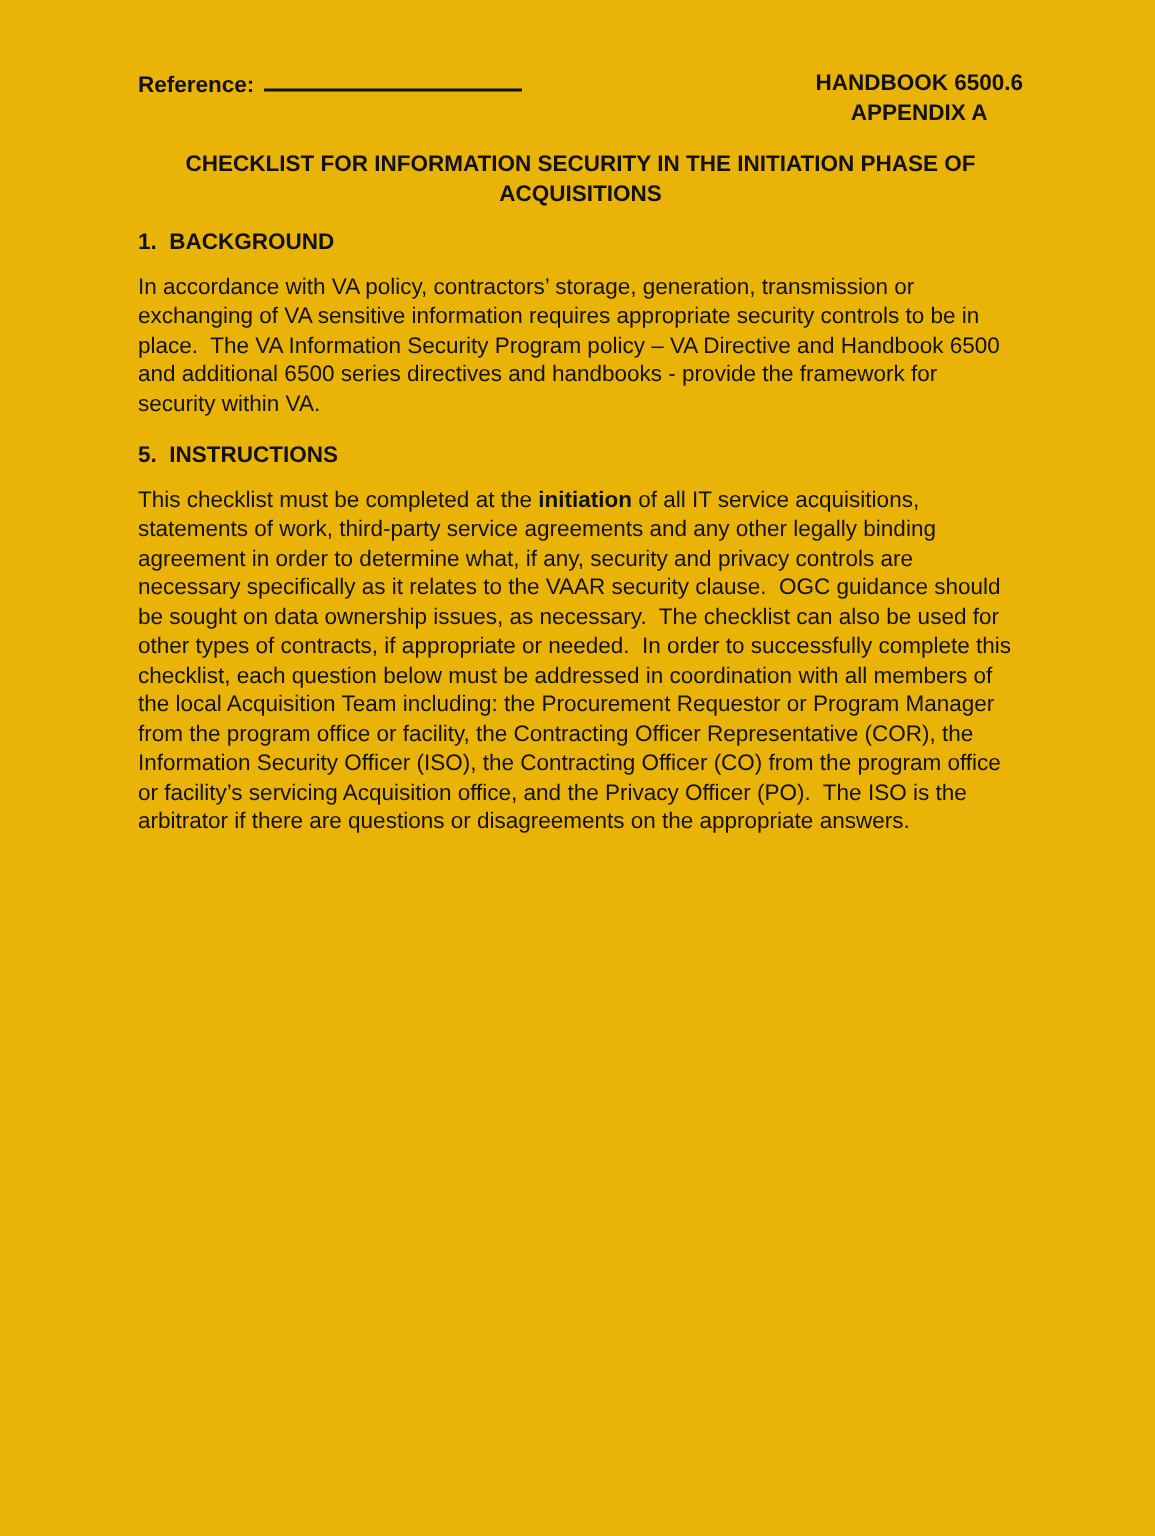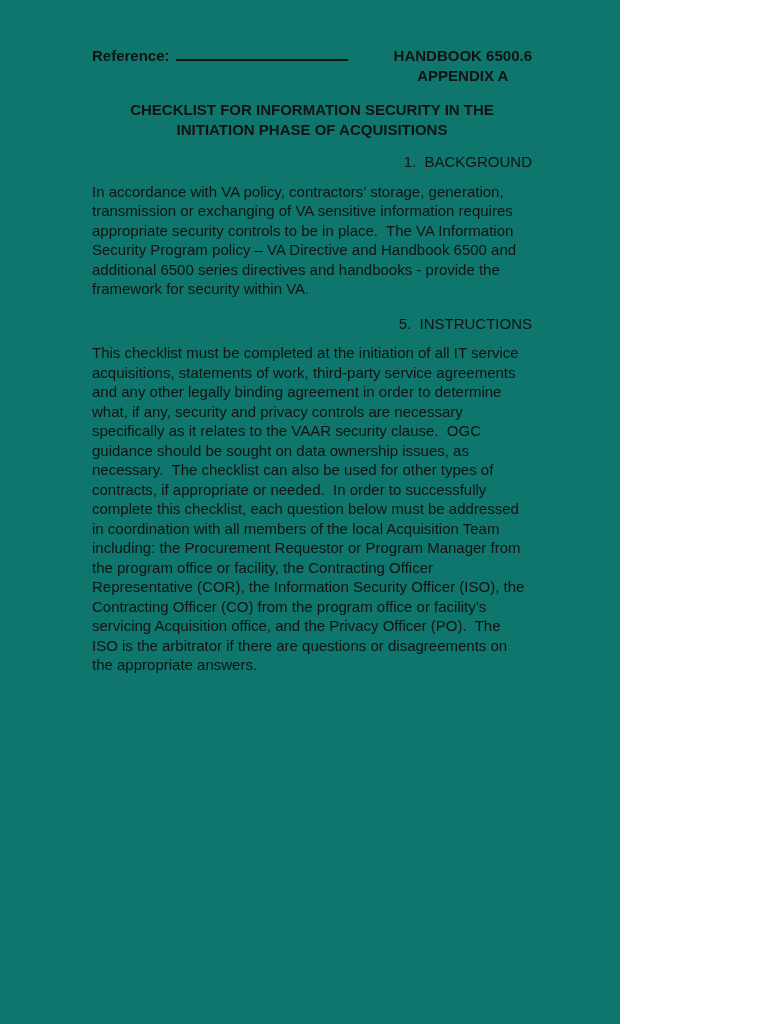--- a/index.html
+++ b/index.html
@@ -11,24 +11,24 @@
     width: 770px;
     height: 1024px;
     color: #121212;
     font-family: "Liberation Sans", sans-serif;
     font-size: 15px;
     line-height: 19.5px;
     -webkit-font-smoothing: antialiased;
   }
   .page {
     box-sizing: border-box;
-    width: 620px;
+    width: 770px;
     height: 1024px;
     padding: 46px 88px 0 92px;
-    background: #0f766e;
+    background: #eab308;
   }
   .header-row {
     display: flex;
     justify-content: space-between;
     align-items: flex-start;
     font-weight: bold;
     margin: 0 0 15px 0;
   }
   .ref-cell {
     white-space: nowrap;
@@ -44,31 +44,30 @@
   .head-right {
     text-align: center;
   }
   .doc-title {
     text-align: center;
     font-weight: bold;
     margin: 0 18px 13px 18px;
     white-space: pre-wrap;
   }
   .section-heading {
-    font-weight: normal;
+    font-weight: bold;
     margin: 0 0 10px 0;
     white-space: pre-wrap;
-    text-align: right;
   }
   .para {
     margin: 0 4px 15px 0;
     white-space: pre-wrap;
   }
   .bold-inline {
-    font-weight: normal;
+    font-weight: bold;
   }
 </style>
 </head>
 <body>
 
 <div class="page">
 
   <div class="header-row">
     <div class="ref-cell">
       <span>Reference:</span><span class="ref-blank"></span>

